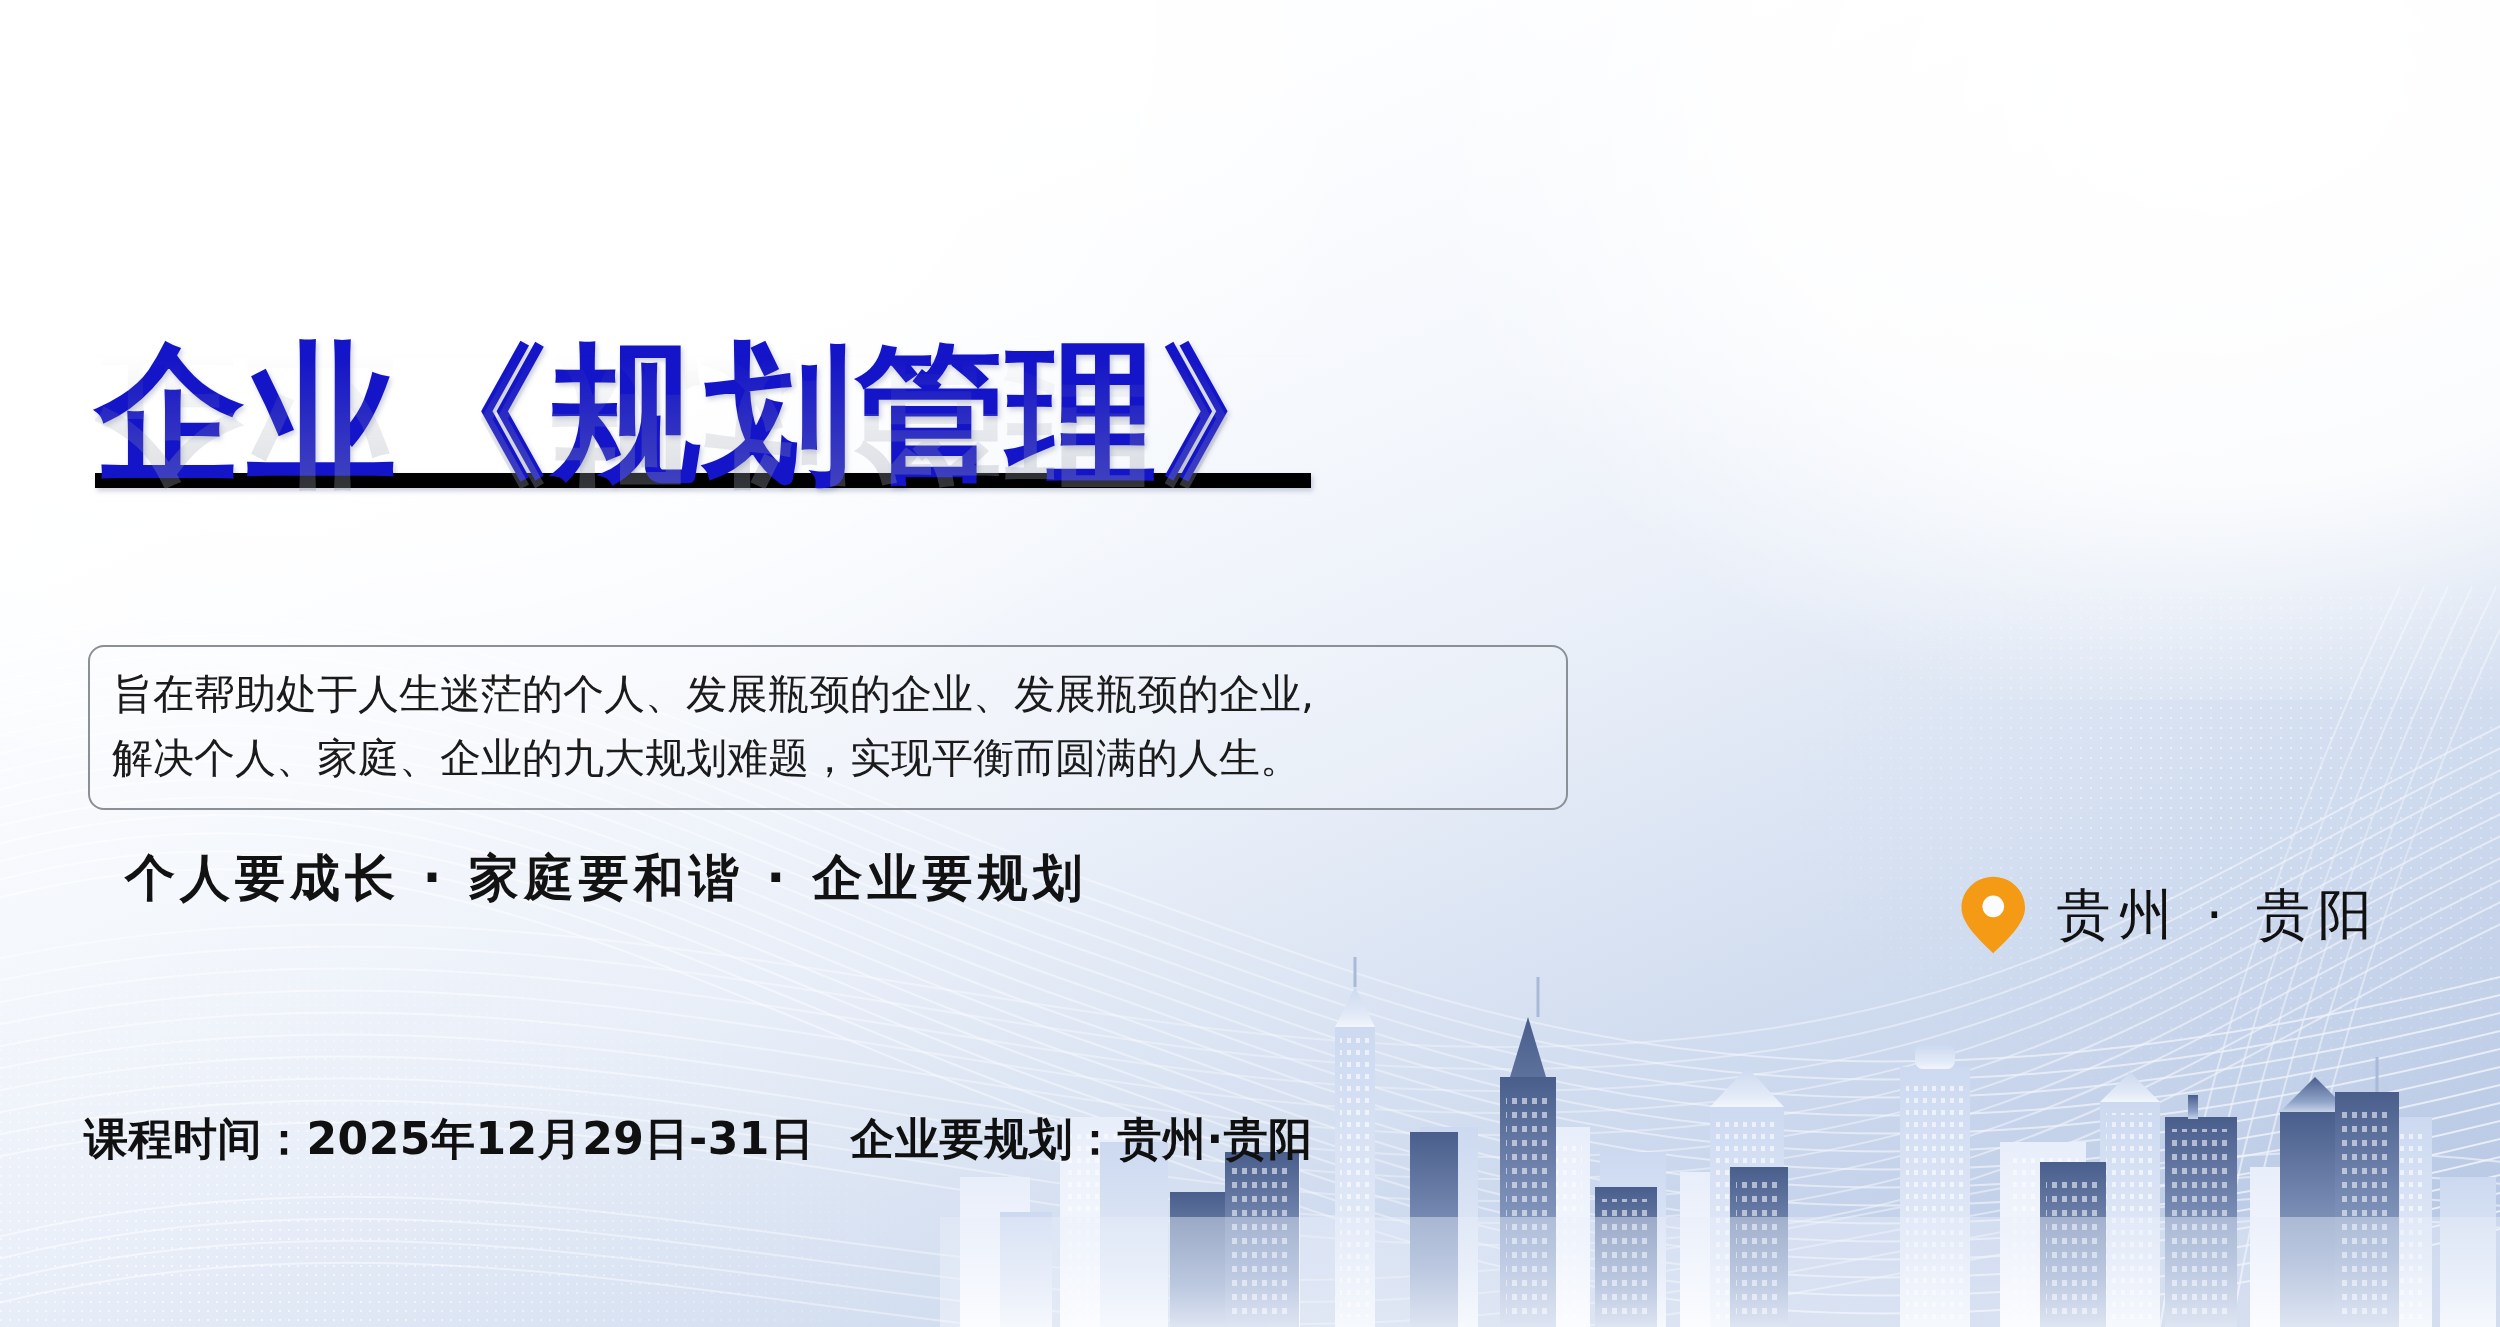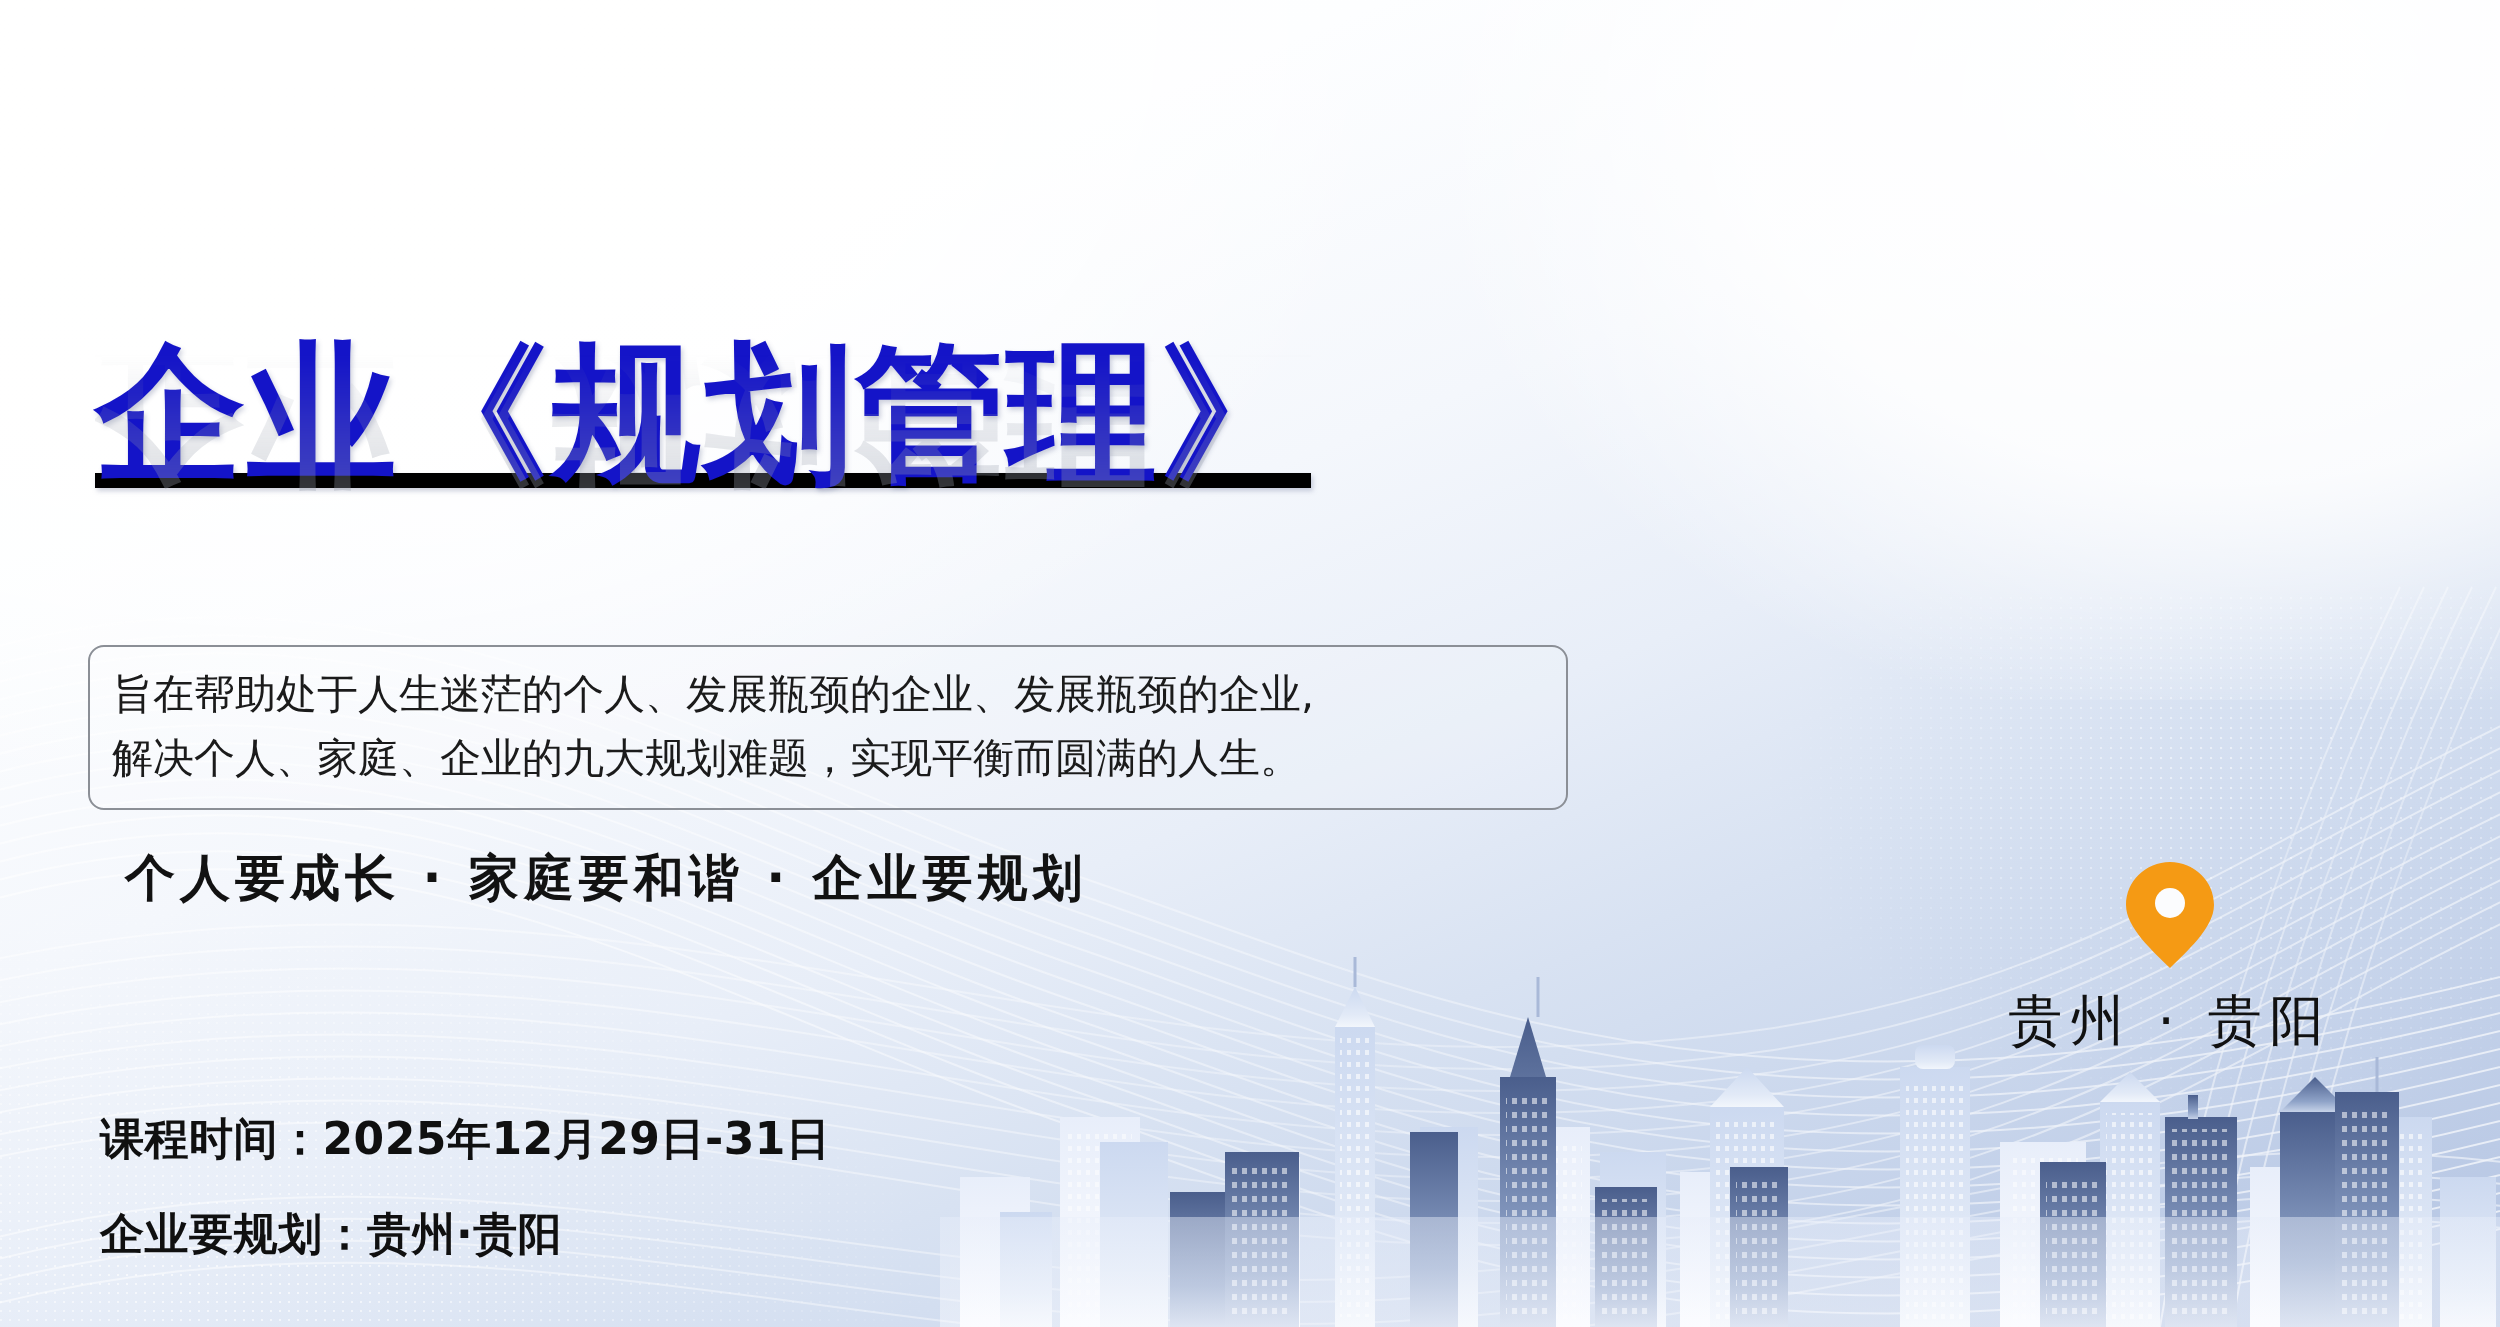--- a/index.html
+++ b/index.html
@@ -134,34 +134,34 @@
   
   .slogan {
     position: absolute; left: 125px; top: 845px;
     font-family: "DejaVu Sans", "Liberation Sans", sans-serif;
     font-size: 50px; font-weight: 700; color: #121212;
     letter-spacing: 5px; white-space: nowrap;
   }
 
   
   .course-info {
-    position: absolute; left: 100px; top: 1110px;
-    display: flex; flex-direction: column; gap: 36px;
+    position: absolute; left: 84px; top: 1110px;
+    display: flex; flex-direction: row; gap: 36px;
   }
   .course-line {
     font-family: "DejaVu Sans", "Liberation Sans", sans-serif;
     font-size: 44px; font-weight: 600; color: #101010;
     letter-spacing: 0.5px; white-space: nowrap;
   }
 
   
   .location-badge {
     position: absolute; left: 1960px; top: 860px;
     width: 420px;
-    display: flex; flex-direction: column; align-items: center; gap: 15px;
+    display: flex; flex-direction: row; align-items: center; gap: 30px;
   }
   .pin-icon { width: 92px; height: 110px; display: block; }
   .location-text {
     font-family: "DejaVu Sans", "Liberation Sans", sans-serif;
     font-size: 54px; font-weight: 500; color: #111;
     letter-spacing: 8px; white-space: nowrap;
   }
 </style>
 </head>
 <body>

